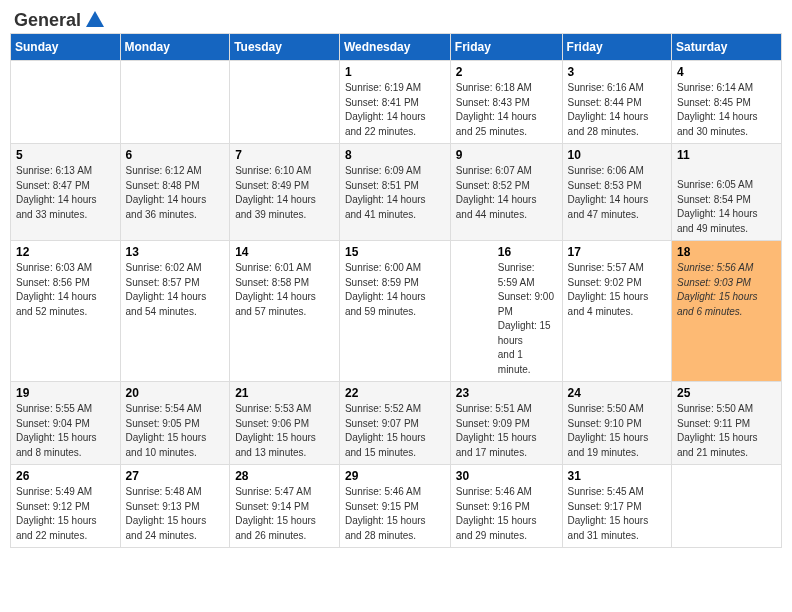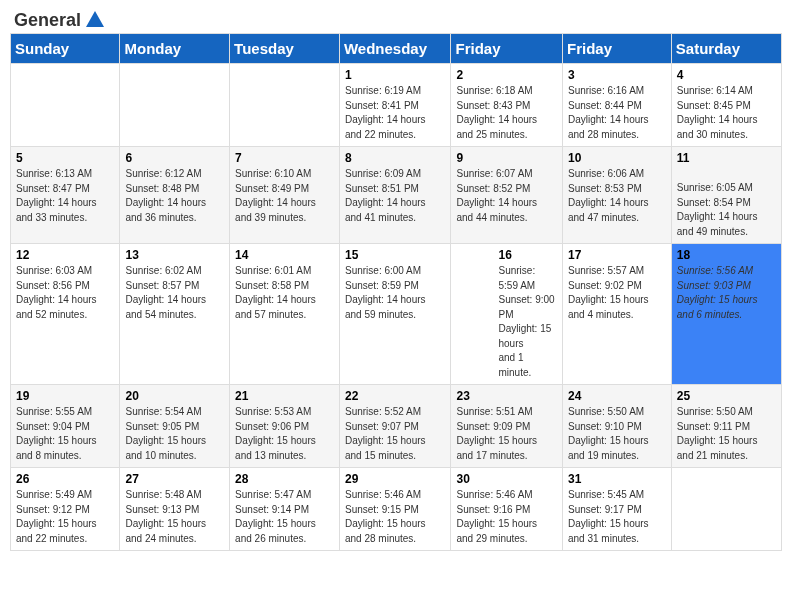--- a/index.html
+++ b/index.html
@@ -38,21 +38,21 @@
     .calendar {
       width: 100%;
       border-collapse: collapse;
       font-size: 10.5px;
     }
     .calendar th {
       background-color: #1565c0;
       color: #fff;
       padding: 6px 4px;
       text-align: left;
-      font-size: 15px;
+      font-size: 12px;
       font-weight: bold;
       border: 1px solid #ddd;
     }
     .calendar td {
       border: 1px solid #ddd;
       vertical-align: top;
       padding: 4px 5px;
       width: 113px;
       min-height: 80px;
       background: #fff;
@@ -232,21 +232,21 @@
 Daylight: 15 hours
 and 1 minute.</div>
         </td>
         <td style="background: rgb(255, 255, 255);">
           <span class="day-num">17</span>
           <div class="day-info" style="white-space: pre-line;">Sunrise: 5:57 AM
 Sunset: 9:02 PM
 Daylight: 15 hours
 and 4 minutes.</div>
         </td>
-        <td style="background: #3b82f6;">
+        <td style="background: #fdba74;">
           <span class="day-num">18</span>
           <div class="day-info" style="white-space: pre-line; font-style: italic;">Sunrise: 5:56 AM
 Sunset: 9:03 PM
 Daylight: 15 hours
 and 6 minutes.</div>
         </td>
       </tr>
       <tr>
         <td style="background: rgb(245, 245, 245);">
           <span class="day-num">19</span>

